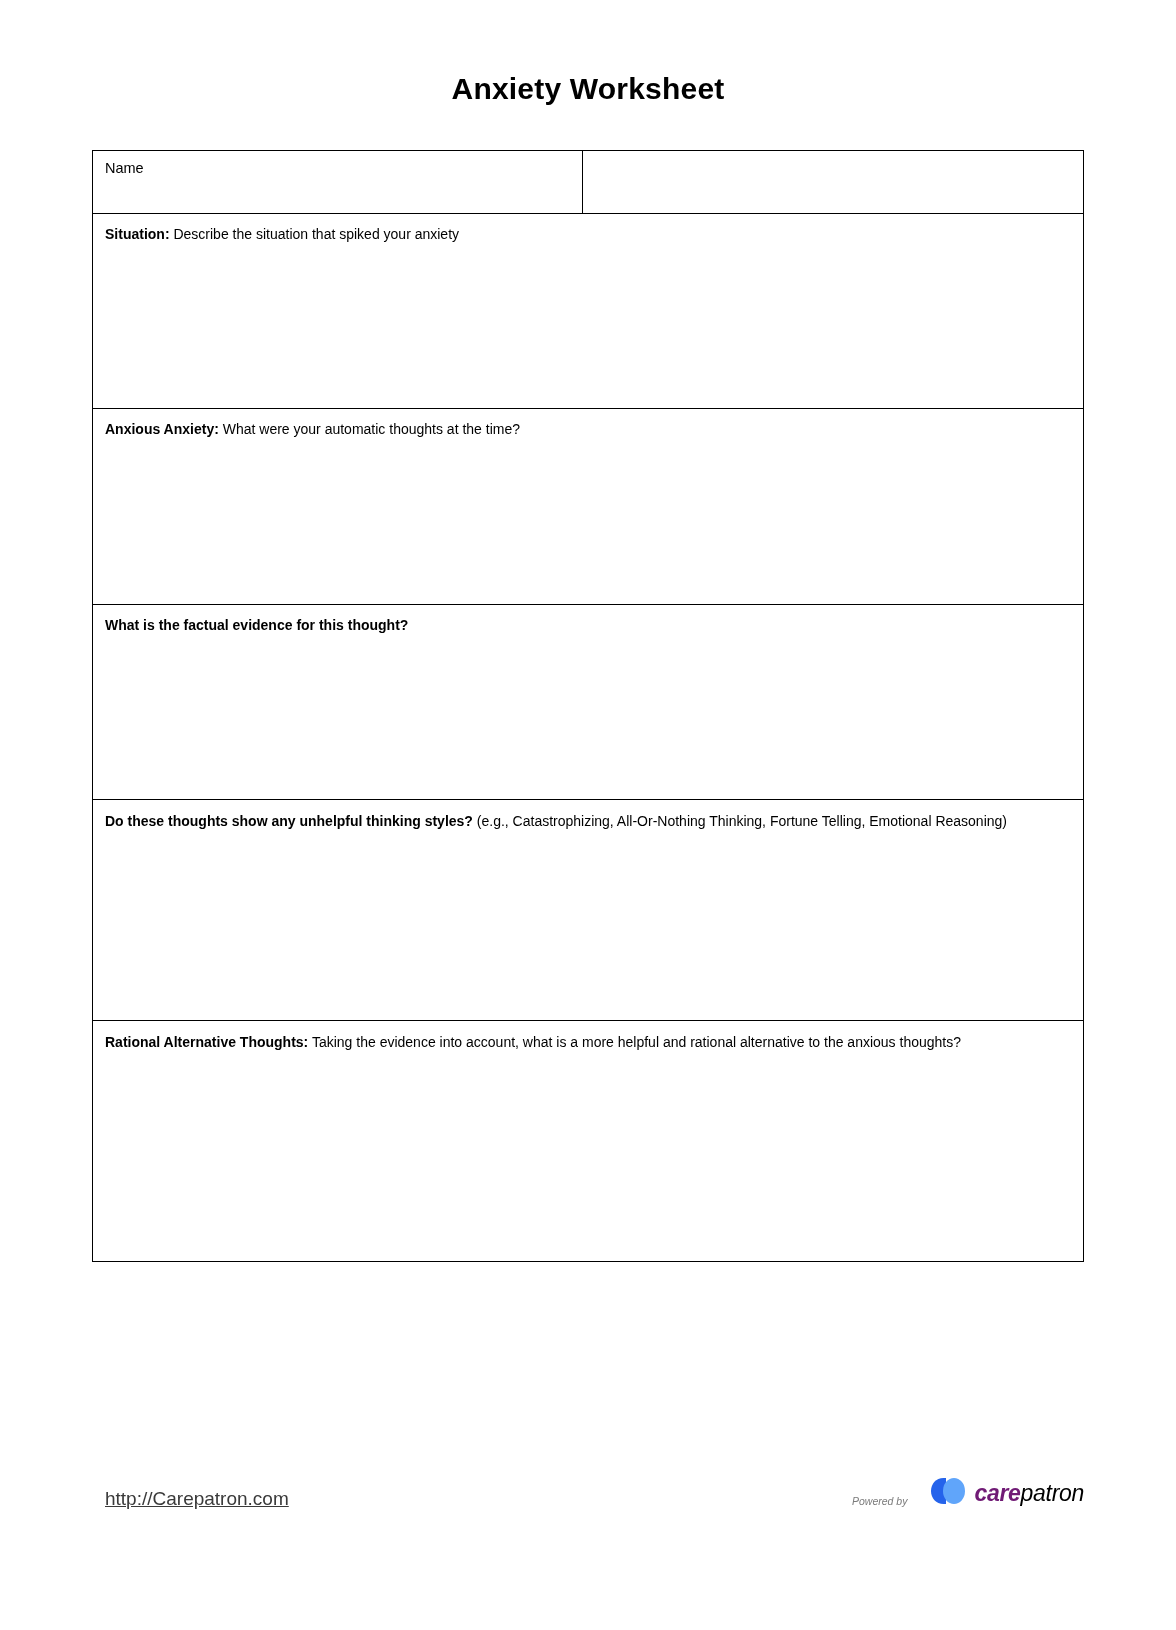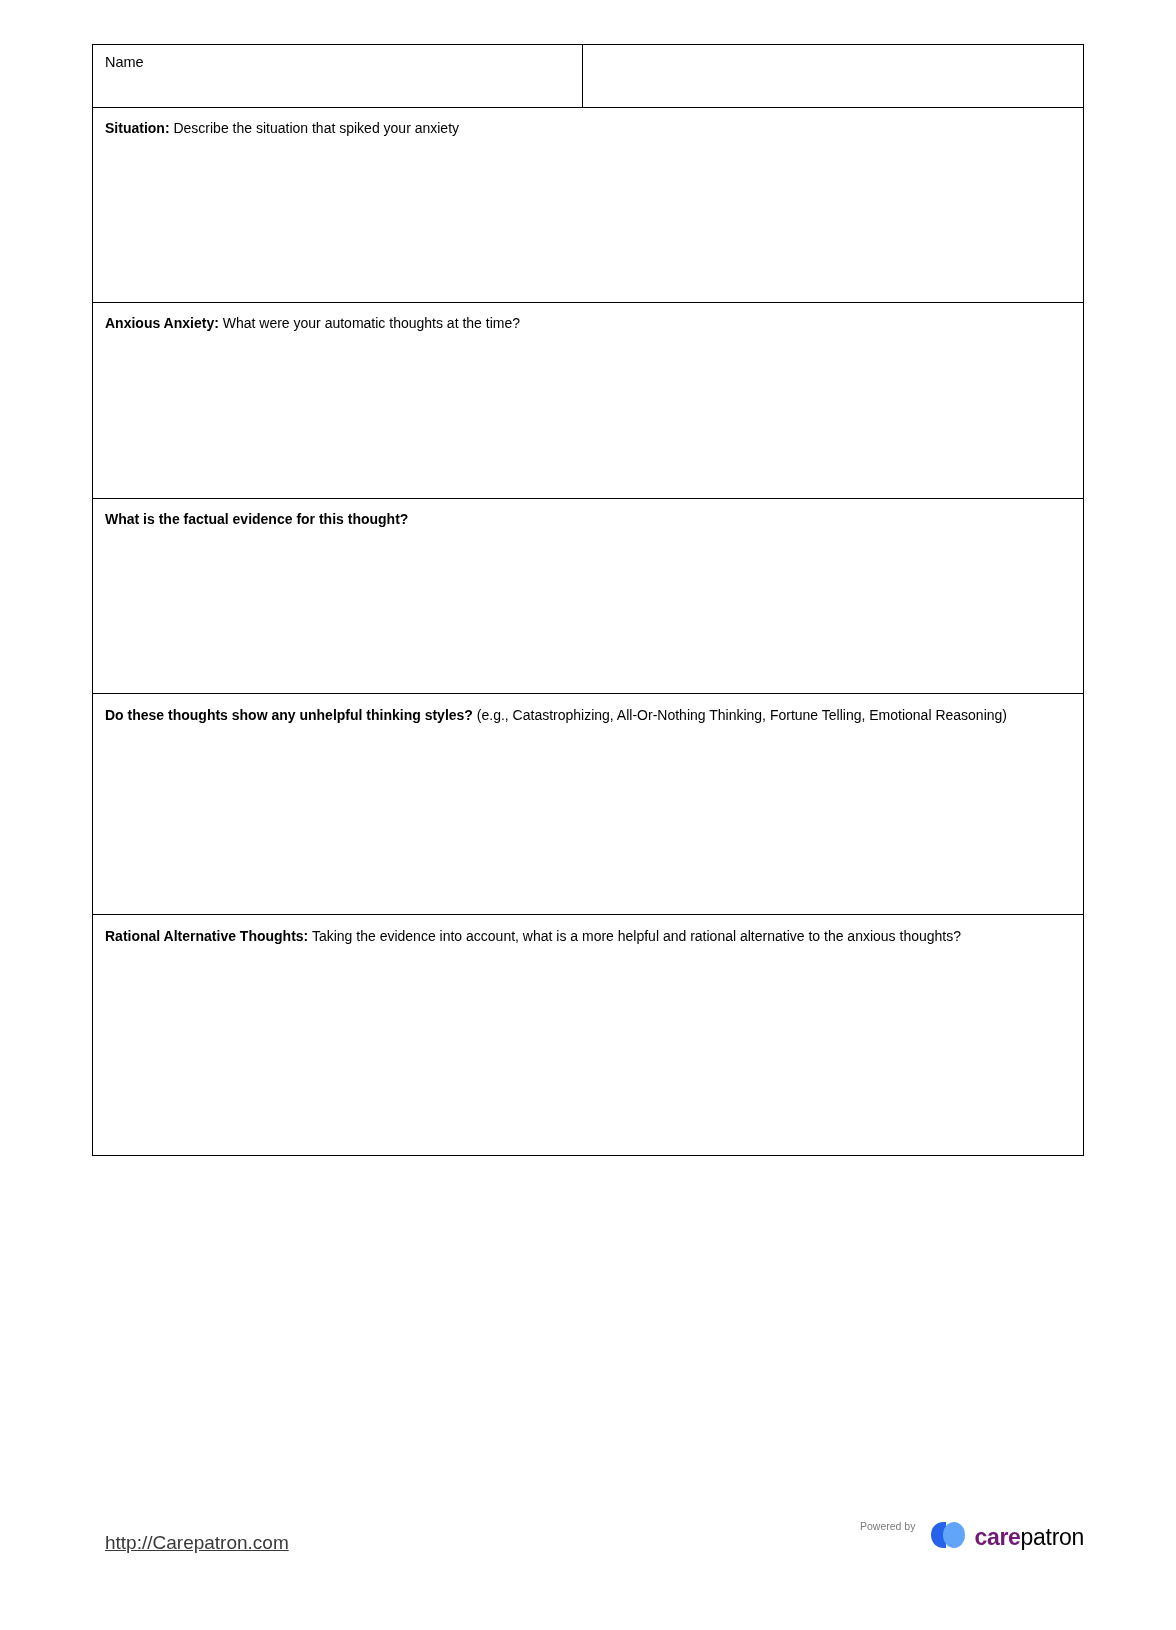--- a/index.html
+++ b/index.html
@@ -86,22 +86,23 @@
     justify-content: space-between;
   }
   .footer-link {
     font-size: 19px;
     color: #3a3a3a;
     text-decoration: underline;
     font-family: "Liberation Sans", sans-serif;
   }
   .brand {
     display: flex;
-    align-items: flex-start;
-    gap: 12px;
+    align-items: flex-end;
+    gap: 20px;
+    font-style: italic;
   }
   .powered {
     font-size: 10.5px;
     color: #7a7a7a;
     margin-right: 2px;
     padding-bottom: 3px;
   }
   .brand-logo {
     display: flex;
     align-items: center;
@@ -112,20 +113,21 @@
     letter-spacing: -0.3px;
   }
   .brand-name .b1 { font-weight: bold; color: #701a75; }
   .brand-name .b2 { font-weight: normal; color: #000000; }
 </style>
 </head>
 <body>
 
 <div class="page">
 
+  <h1 class="title">Anxiety Worksheet</h1>
 
   <div class="sheet">
 
     <div class="header-row">
       <div class="header-cell first">
         <span>Name</span>
       </div>
     </div>
 
     <div class="row h-195">

